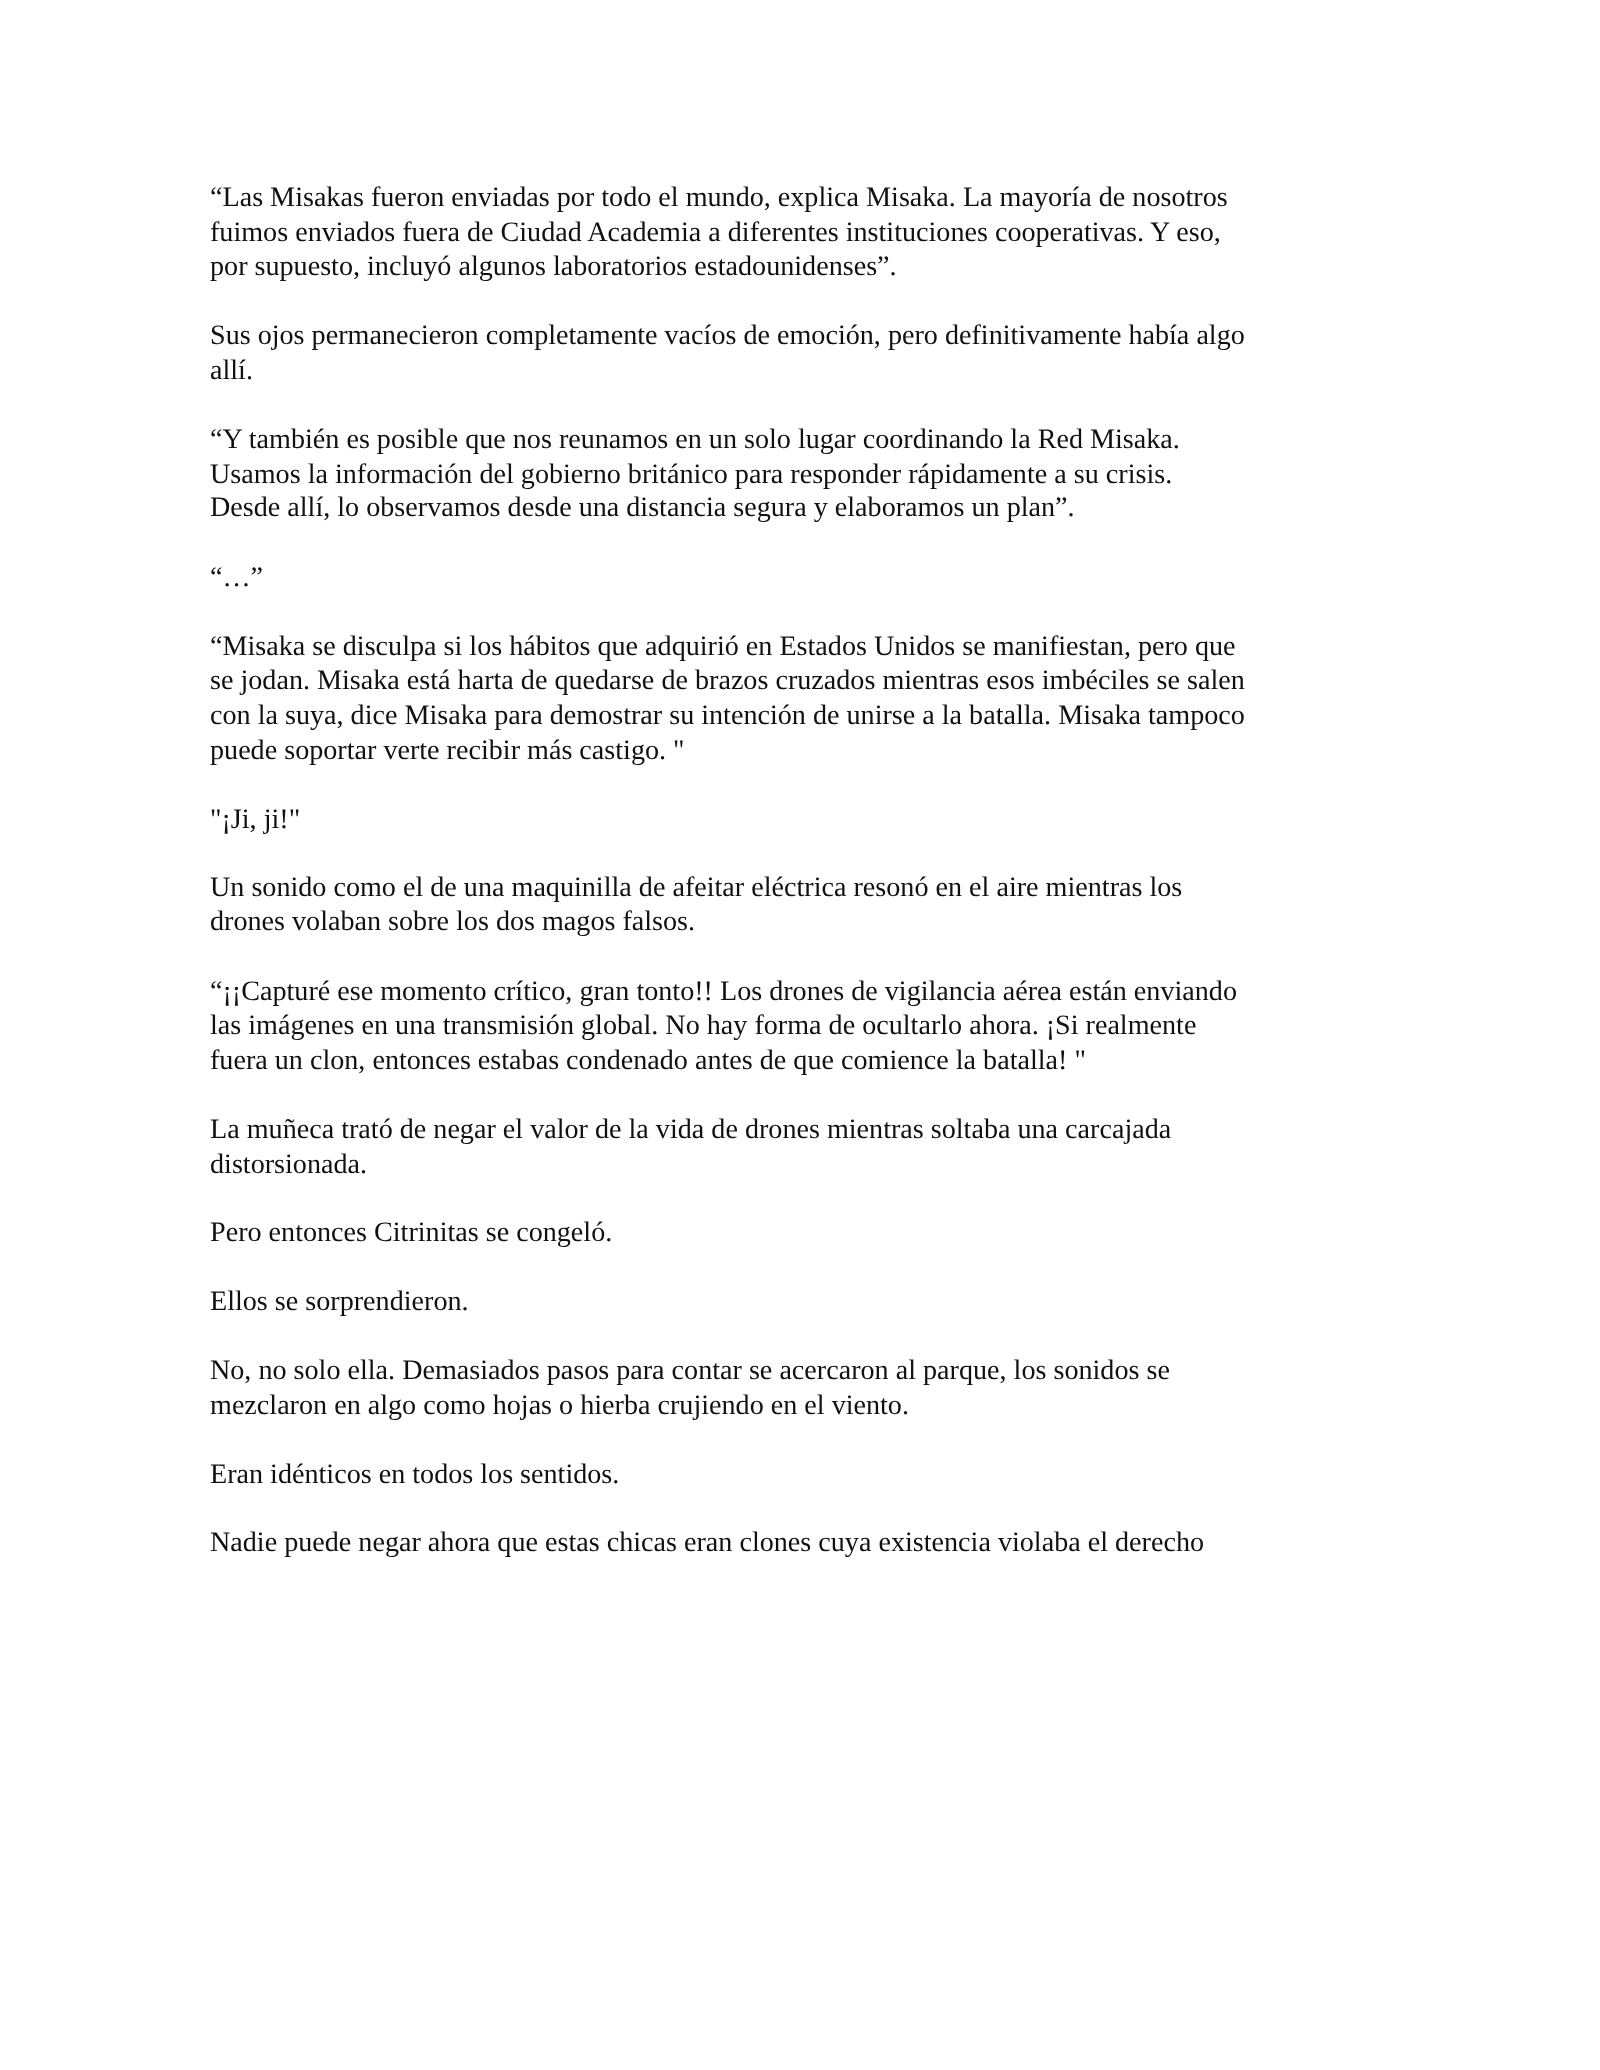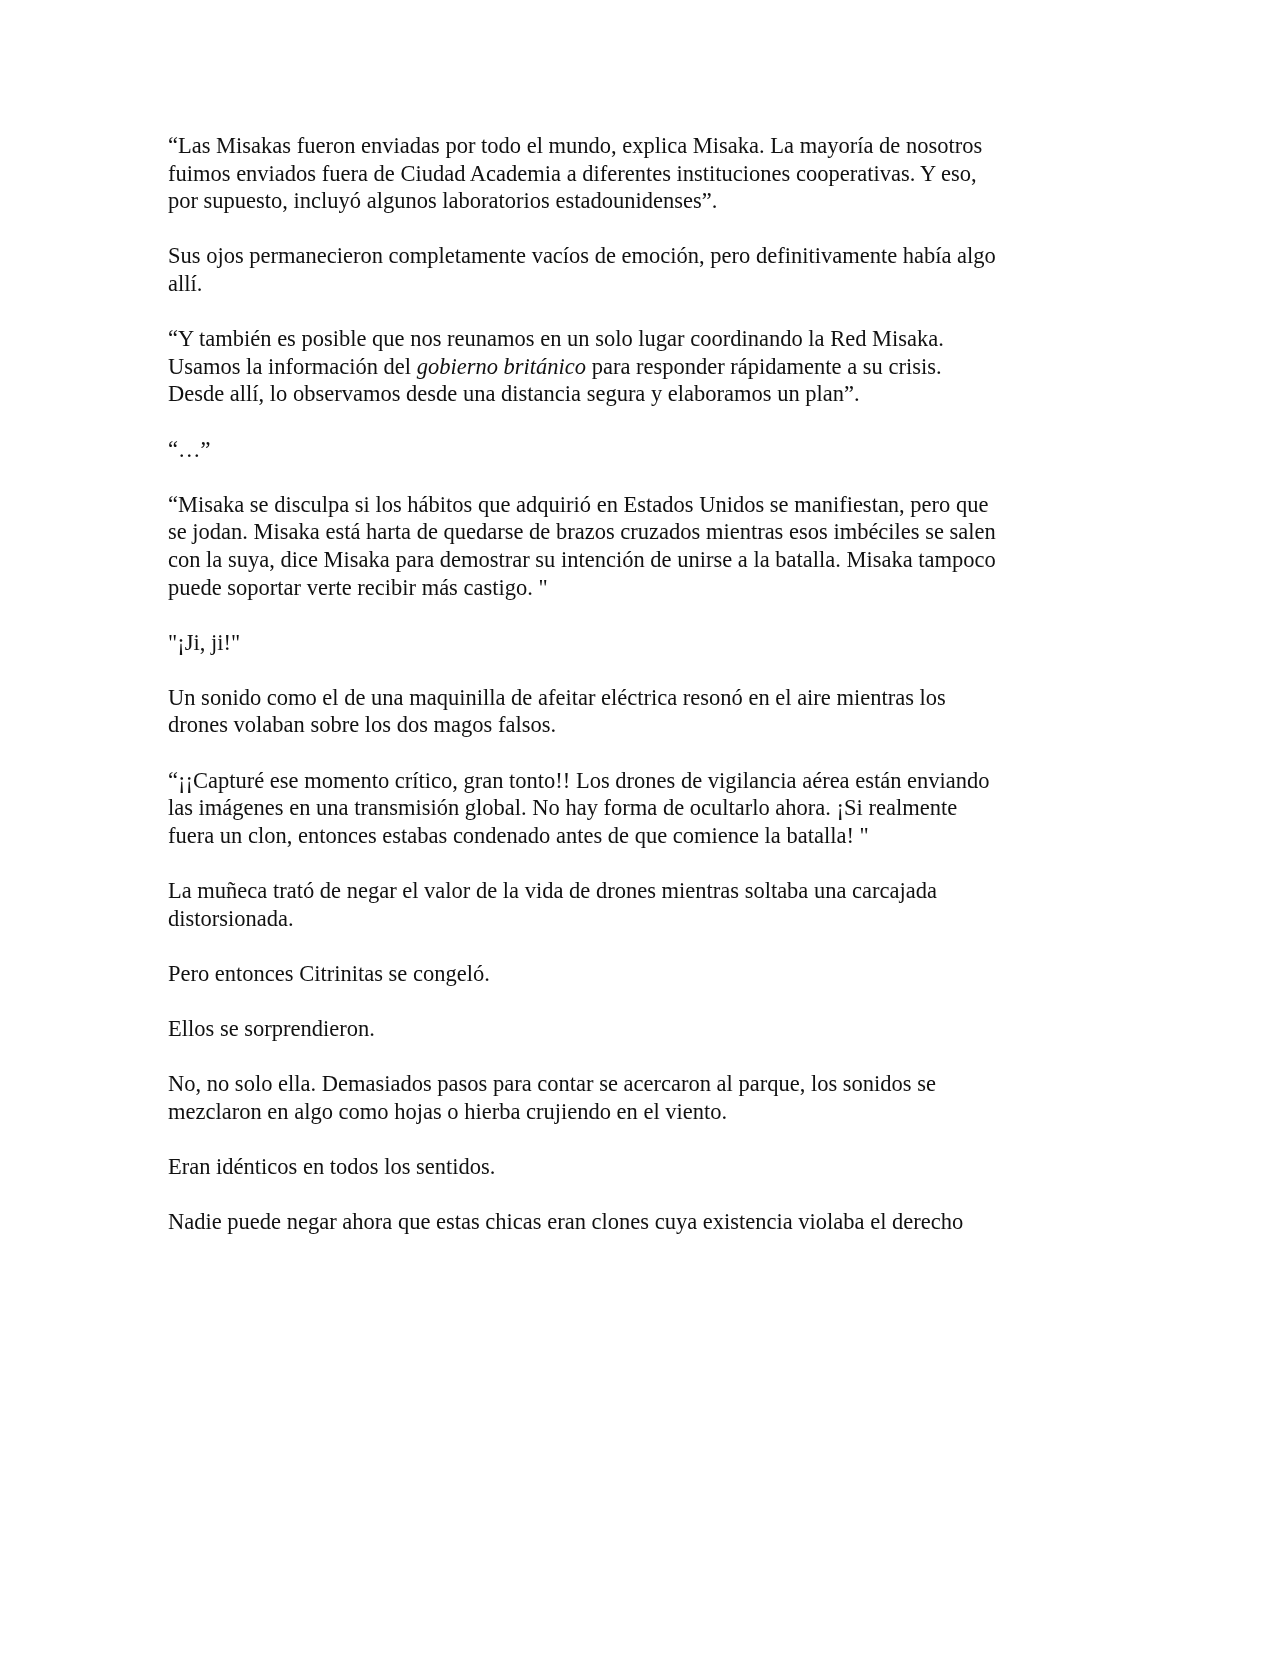--- a/index.html
+++ b/index.html
@@ -9,37 +9,37 @@
     }
     body {
       width: 1280px;
       height: 1656px;
       position: relative;
       overflow: hidden;
     }
     .page {
       position: absolute;
       left: 168px;
-      top: 132px;
+      top: 144px;
       width: 900px;
       font-family: "Liberation Serif", "DejaVu Serif", serif;
       font-size: 22.5px;
       line-height: 27.6px;
       color: #111111;
     }
     .para {
       margin: 0 0 27.6px 0;
       padding: 0;
       white-space: normal;
     }
     .line {
       display: block;
       white-space: nowrap;
     }
-    .it { font-style: italic; }
+    .it { }
   </style>
 </head>
 <body>
 
 <div class="page">
 
   <p class="para">
     <span class="line">“Las Misakas fueron enviadas por todo el mundo, explica Misaka. La mayoría de nosotros</span>
     <span class="line">fuimos enviados fuera de Ciudad Academia a diferentes instituciones cooperativas. Y eso,</span>
     <span class="line">por supuesto, incluyó algunos laboratorios estadounidenses”.</span>

